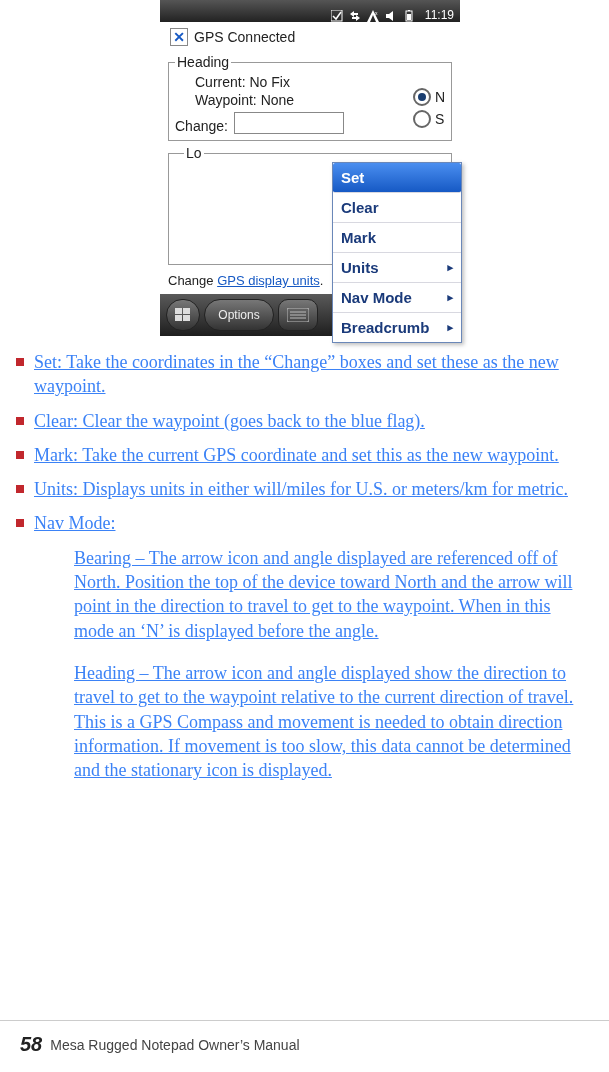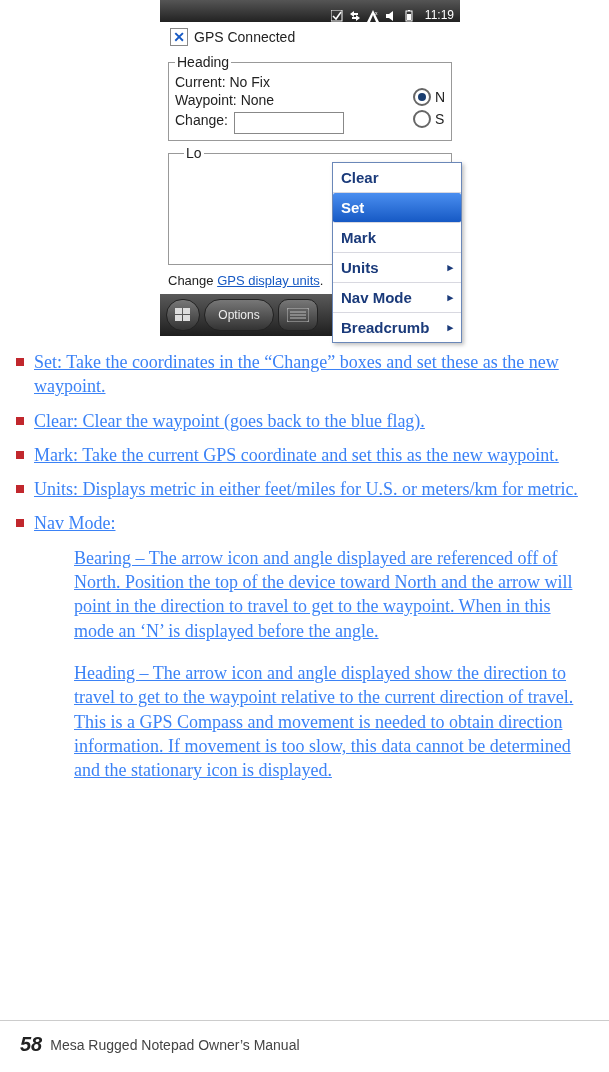--- a/index.html
+++ b/index.html
@@ -11,23 +11,23 @@
   .statusbar .icons { display:flex; gap:6px; align-items:center; }
   .statusbar .ico { width:12px; height:12px; display:inline-block; }
   .app { background: #fff; padding: 4px 6px 2px 6px; }
 
   .gps-line { display:flex; align-items:center; gap:6px; padding: 2px 0 4px 4px; }
   .chk { width:18px; height:18px; border:1px solid #888; display:flex; align-items:center; justify-content:center; color:#1659c4; font-weight:bold; font-size:14px; }
 
   fieldset { border:1px solid #999; margin: 4px 2px; padding: 4px 6px 6px 6px; background:#fff; position:relative; }
   legend { font-size: 14px; padding: 0 2px; }
 
-  .row { display:flex; align-items:center; font-size:14px; }
+  .row { display:flex; align-items:center; font-size:14px;margin-left:20px; }
   .current-row, .way-row { margin-bottom:2px; }
-  .change-row { display:flex; align-items:flex-start; gap:6px; margin-top:4px; }
+  .change-row { display:flex; align-items:flex-end; gap:6px; margin-top:4px; }
   .change-row input { width: 110px; height:22px; border:1px solid #888; padding:0 4px; font-family:Tahoma, sans-serif; font-size:13px; }
 
   .radios { position:absolute; right:6px; top:18px; display:flex; flex-direction:column; gap:4px; }
   .radio { display:flex; align-items:center; gap:4px; font-size:14px; }
   .rd { width:18px; height:18px; border-radius:50%; border:2px solid #666; display:inline-block; position:relative; background:#fff; }
   .rd.sel::after { content:""; position:absolute; width:8px; height:8px; background:#1a3e70; border-radius:50%; left:3px; top:3px; }
 
   
   .menu { position:absolute; left: 172px; top: 162px; width: 130px; border:1px solid #6a87b8; background:#fff; box-shadow: 2px 2px 4px rgba(0,0,0,.25); z-index:5; }
   .menu-item { padding:6px 8px; font-size:15px; font-weight:bold; color:#1a3a7a; border-bottom:1px solid #d8d8e0; display:flex; justify-content:space-between; align-items:center; }
@@ -172,27 +172,27 @@
           <line x1="3" y1="10" x2="19" y2="10" stroke="#bbb"></line>
         </svg>
     </div>
     <div class="tb-space"></div>
     <div class="tb-btn tb-ok">
         <span>OK</span>
       </div>
   </div>
 
   <div class="menu">
-    <div class="menu-item">
-        <span>Clear</span>
-      </div>
     <div class="menu-item selected">
         <span>Set</span>
       </div>
     <div class="menu-item">
+        <span>Clear</span>
+      </div>
+    <div class="menu-item">
         <span>Mark</span>
       </div>
     <div class="menu-item">
         <span>Units</span>
         <span class="arr">▸</span>
       </div>
     <div class="menu-item">
         <span>Nav Mode</span>
         <span class="arr">▸</span>
       </div>
@@ -212,21 +212,21 @@
     <li>
         <span class="sq"></span>
         <span>Clear: Clear the waypoint (goes back to the blue flag).</span>
       </li>
     <li>
         <span class="sq"></span>
         <span>Mark: Take the current GPS coordinate and set this as the new waypoint.</span>
       </li>
     <li>
         <span class="sq"></span>
-        <span>Units: Displays metric in either feet/miles for U.S. or meters/km for metric.</span>
+        <span>Units: Displays units in either will/miles for U.S. or meters/km for metric.</span>
       </li>
     <li>
         <span class="sq"></span>
         <span>Nav Mode:</span>
       </li>
   </ul>
   <p class="sub">Bearing – The arrow icon and angle displayed are referenced off of North. Position the top of the device toward North and the arrow will point in the direction to travel to get to the waypoint. When in this mode an ‘N’ is displayed before the angle.</p>
   <p class="sub">Heading – The arrow icon and angle displayed show the direction to travel to get to the waypoint relative to the current direction of travel. This is a GPS Compass and movement is needed to obtain direction information. If movement is too slow, this data cannot be determined and the stationary icon is displayed.</p>
 </div>
 

